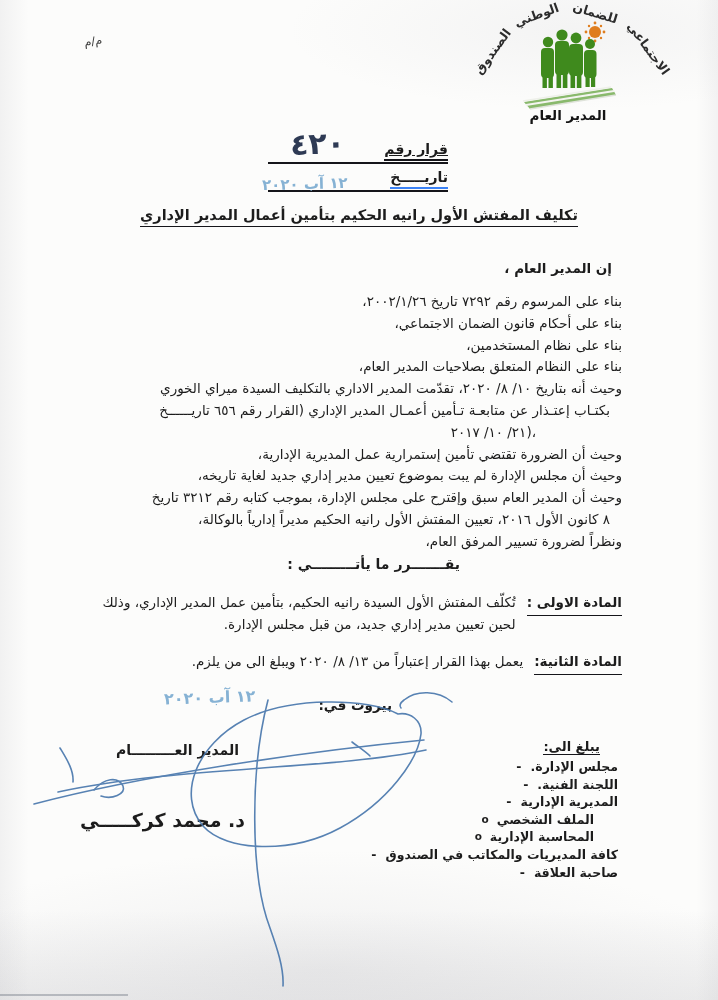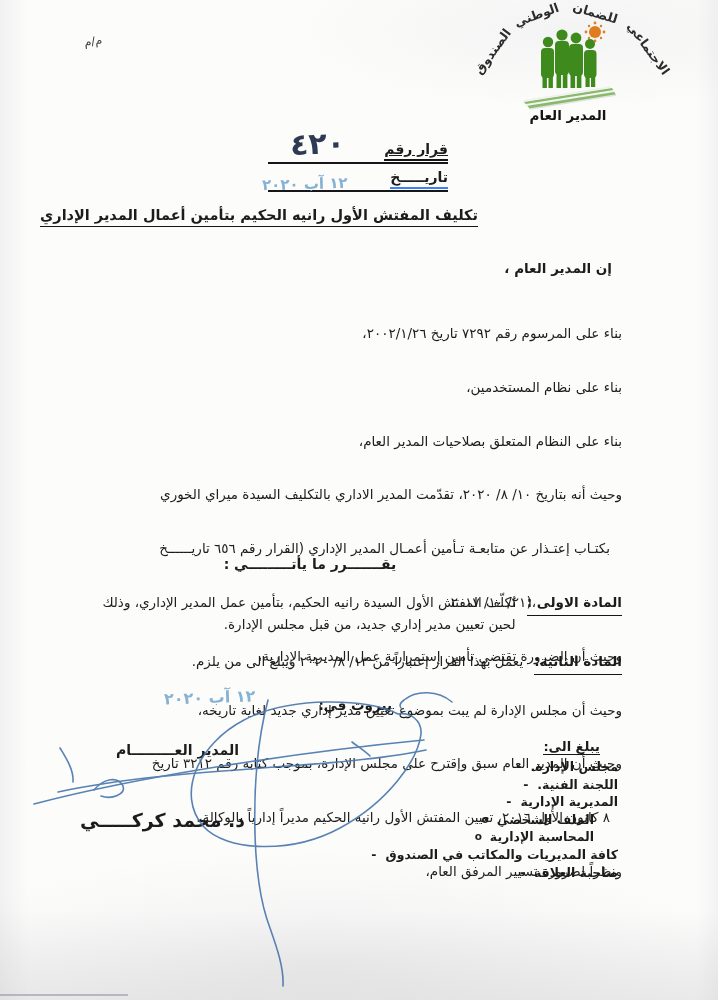--- a/index.html
+++ b/index.html
@@ -14,28 +14,28 @@
       radial-gradient(ellipse 40% 8% at 80% 3%, rgba(170,170,178,.10), rgba(0,0,0,0)),
       #fcfcfb;
   }
   .abs{position:absolute;}
   .rtl{direction:rtl;unicode-bidi:plaintext;}
   .b{font-weight:bold;}
   
   .fill-line{left:268px;width:180px;height:21px;border-bottom:2px solid #15151a;direction:rtl;text-align:right;font-weight:bold;font-size:14px;}
   .hand-num{left:290px;top:126px;font-size:30px;color:#2e3a54;transform:rotate(-2deg);letter-spacing:4px;font-weight:600;}
   .stamp{color:#86b2d4;font-weight:600;letter-spacing:2px;font-size:15px;white-space:nowrap;}
-  .title-wrap{left:40px;right:40px;top:205px;text-decoration:underline;}
+  .title-wrap{left:40px;right:40px;top:205px;text-align:center;text-decoration:underline;}
   .title-text{font-weight:bold;font-size:14.5px;border-bottom:1.8px solid #15151a;padding-bottom:3px;direction:rtl;unicode-bidi:plaintext;display:inline-block;}
   .salutation{top:260px;right:106px;font-size:13.5px;}
   .preamble{top:291px;right:96px;left:88px;font-size:13.5px;line-height:21.8px;text-align:right;direction:rtl;}
-  .preamble div{unicode-bidi:plaintext;margin-top:32px;}
+  .preamble div{unicode-bidi:plaintext;}
   .ind-s{padding-right:12px;}
   .ind-l{padding-right:86px;}
-  .decides{top:556px;left:160px;width:300px;text-align:center;font-size:14px;}
+  .decides{top:556px;left:160px;width:300px;font-size:14px;}
   .article{right:96px;left:55px;direction:rtl;display:flex;gap:11px;font-size:13.5px;line-height:21.5px;align-items:flex-start;}
   .article .lbl{font-weight:bold;border-bottom:1.6px solid #15151a;white-space:nowrap;padding-bottom:1px;}
   .article .txt{max-width:428px;text-align:right;unicode-bidi:plaintext;}
   .sig-title{top:742px;left:95px;width:165px;font-size:14px;text-align:center;}
   .sig-name{top:809px;left:80px;width:165px;font-size:19px;}
   .beirut{top:697px;right:326px;font-size:13.5px;}
   .dist-head{top:739px;right:118px;font-size:13px;border-bottom:1.5px solid #15151a;padding-bottom:0;}
   .dist{top:759px;right:100px;width:330px;font-size:12.5px;font-weight:bold;}
   .dist .row{display:flex;justify-content:flex-end;align-items:baseline;height:17.6px;direction:ltr;}
   .dist .mk{margin-right:9px;font-weight:bold;}
@@ -112,20 +112,21 @@
 <div class="abs stamp" style="left:262px;top:175px;transform:rotate(-1.5deg);">١٢ آب ٢٠٢٠</div>
 
 <div class="abs title-wrap">
   <span class="title-text">تكليف المفتش الأول رانيه الحكيم  بتأمين أعمال المدير الإداري</span>
 </div>
 
 <div class="abs rtl b salutation">إن المدير العام ،</div>
 
 <div class="abs preamble">
   <div>بناء على المرسوم رقم ٧٢٩٢ تاريخ ٢٠٠٢/١/٢٦،</div>
+  <div>بناء على أحكام قانون الضمان الاجتماعي،</div>
   <div>بناء على نظام المستخدمين،</div>
   <div>بناء على النظام المتعلق بصلاحيات المدير العام،</div>
   <div>وحيث أنه بتاريخ ١٠/ ٨/ ٢٠٢٠، تقدّمت المدير الاداري بالتكليف السيدة ميراي الخوري</div>
   <div class="ind-s">بكتـاب إعتـذار عن متابعـة تـأمين أعمـال المدير الإداري (القرار رقم ٦٥٦ تاريــــــخ</div>
   <div class="ind-l">٢١/ ١٠/ ٢٠١٧)،</div>
   <div>وحيث أن الضرورة تقتضي تأمين إستمرارية عمل المديرية الإدارية،</div>
   <div>وحيث أن مجلس الإدارة لم يبت بموضوع تعيين مدير إداري جديد لغاية تاريخه،</div>
   <div>وحيث أن المدير العام سبق وإقترح على مجلس الإدارة، بموجب كتابه رقم ٣٢١٢ تاريخ</div>
   <div class="ind-s">٨ كانون الأول ٢٠١٦، تعيين المفتش الأول رانيه الحكيم مديراً إدارياً بالوكالة،</div>
   <div>ونظراً لضرورة تسيير المرفق العام،</div>

